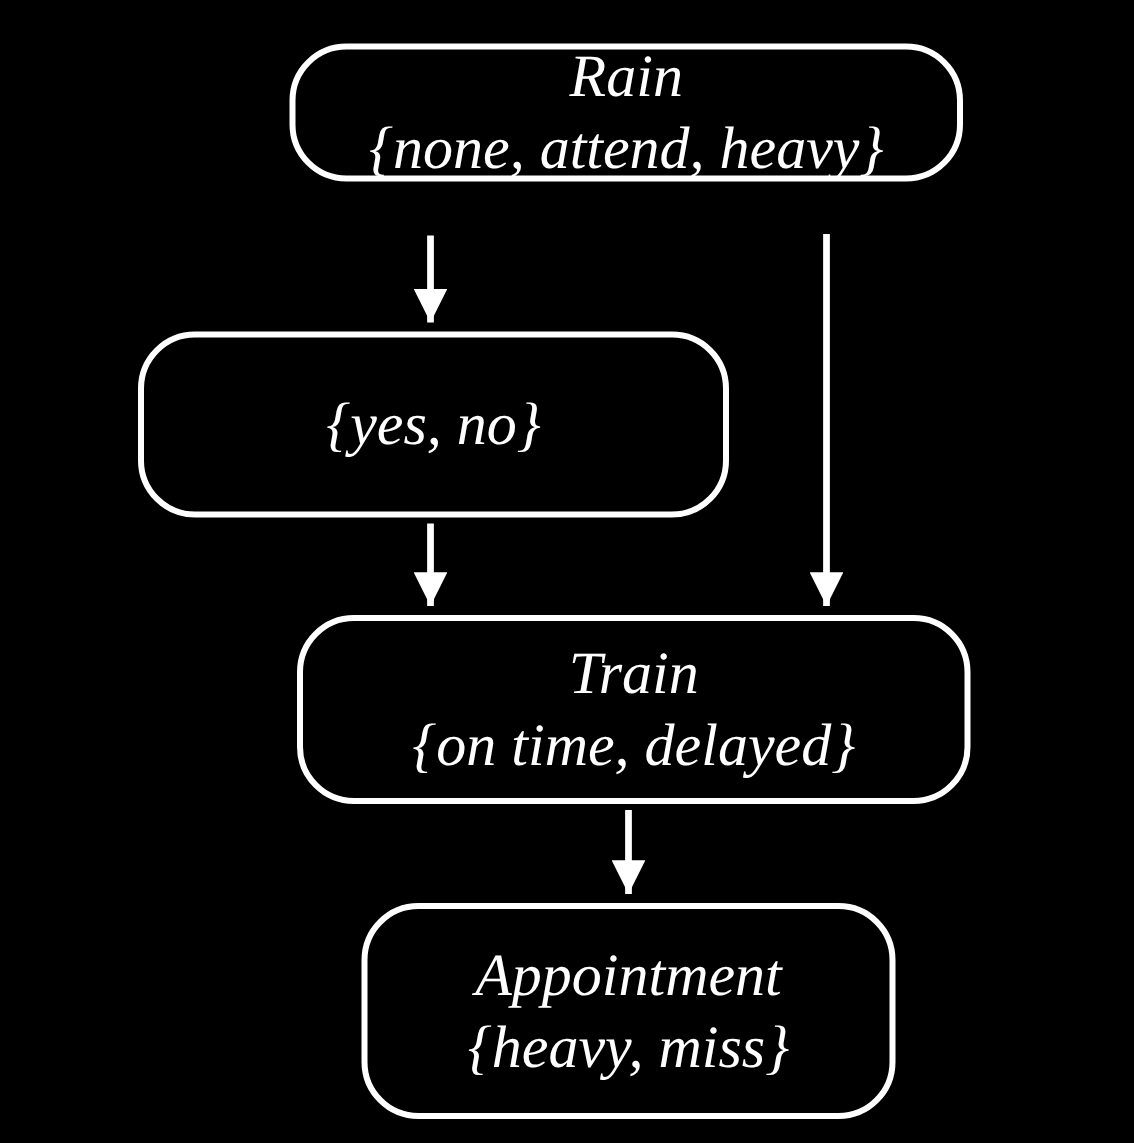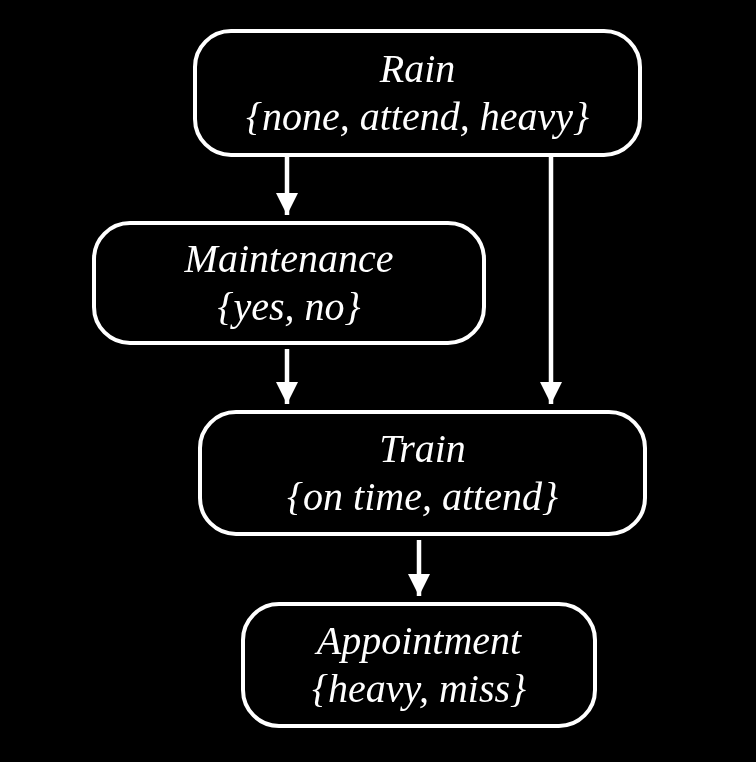--- a/index.html
+++ b/index.html
@@ -32,24 +32,24 @@
     color: var(--ink, #ffffff);
     display: flex;
     flex-direction: column;
     align-items: center;
     justify-content: center;
     text-align: center;
     font-style: italic;
     font-size: 40px;
     line-height: 48px;
   }
-  .node-rain        { left: 193px; top:  29px; width: 449px; height: 128px; }
+  .node-rain        { left: 193px; top:  29px; width: 449px; height: 92px; }
   .node-maintenance { left:  92px; top: 221px; width: 394px; height: 124px; }
   .node-train       { left: 198px; top: 410px; width: 449px; height: 126px; }
-  .node-appointment { left: 241px; top: 602px; width: 356px; height: 126px; }
+  .node-appointment { left: 241px; top: 602px; width: 356px; height: 144px; }
 </style>
 </head>
 <body>
 
 <div class="canvas">
 
   <svg class="edges-layer" viewBox="0 0 756 762" xmlns="http://www.w3.org/2000/svg">
     <defs>
       <marker id="arrowhead" viewBox="0 0 10 10" refX="10" refY="5" markerWidth="5" markerHeight="5" orient="auto">
         <path d="M 0 0 L 10 5 L 0 10 z" fill="#ffffff"></path>
@@ -60,27 +60,26 @@
     <line x1="287" y1="349" x2="287" y2="404" stroke="#ffffff" stroke-width="4.5" marker-end="url(#arrowhead)"></line>
     <line x1="419" y1="540" x2="419" y2="596" stroke="#ffffff" stroke-width="4.5" marker-end="url(#arrowhead)"></line>
   </svg>
 
   <div class="node node-rain">
     <div>Rain</div>
     <div>{none, attend, heavy}</div>
   </div>
 
   <div class="node node-maintenance">
-    <div>Maintenance</div>
     <div>{yes, no}</div>
   </div>
 
   <div class="node node-train">
     <div>Train</div>
-    <div>{on time, attend}</div>
+    <div>{on time, delayed}</div>
   </div>
 
   <div class="node node-appointment">
     <div>Appointment</div>
     <div>{heavy, miss}</div>
   </div>
 
 </div>
 
 </body></html>

